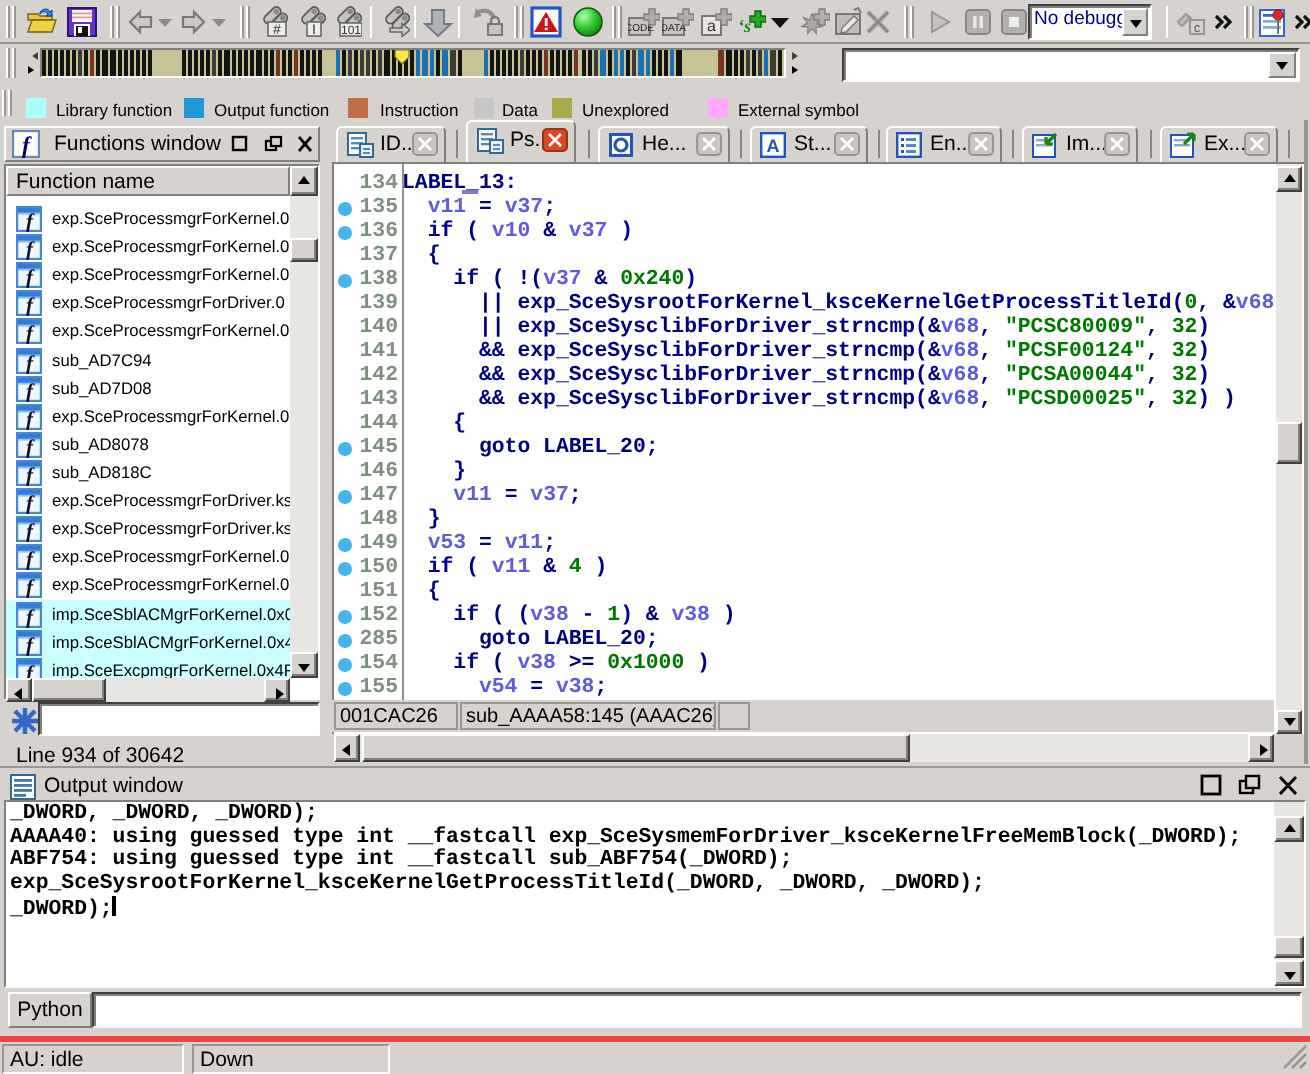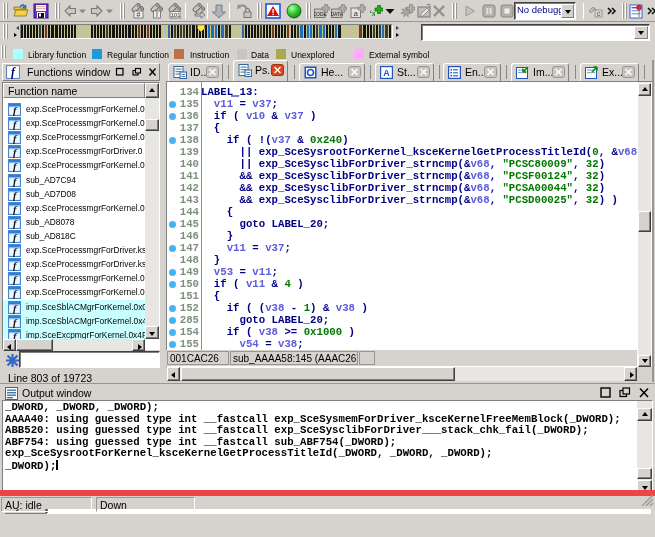--- a/index.html
+++ b/index.html
@@ -330,21 +330,21 @@
         <div class="arr" style="left:3px;top:4px;border:3.5px solid transparent;border-top:4px solid #000"></div>
       </div>
     </div>
   </div>
 <div class="abs" style="left:0;top:42px;width:531px;height:16px;background:#d6d3ce">
     <div class="abs" style="left:1px;top:3px;width:2px;height:13px;background:#fff;border-right:1px solid #9a9792"></div>
     <div class="abs" style="left:4px;top:3px;width:2px;height:13px;background:#fff;border-right:1px solid #9a9792"></div>
     <div class="abs" style="left:13px;top:7px;width:10px;height:10px;background:#aaffff"></div>
     <div class="abs" style="left:28px;top:8px;font-size:8.5px;">Library function</div>
     <div class="abs" style="left:92px;top:7px;width:10px;height:10px;background:#1e9ad8"></div>
-    <div class="abs" style="left:107px;top:8px;font-size:8.5px;">Regular function</div>
+    <div class="abs" style="left:107px;top:8px;font-size:8.5px;">Output function</div>
     <div class="abs" style="left:174px;top:7px;width:10px;height:10px;background:#bf7047"></div>
     <div class="abs" style="left:190px;top:8px;font-size:8.5px;">Instruction</div>
     <div class="abs" style="left:237px;top:7px;width:10px;height:10px;background:#c6c6c6"></div>
     <div class="abs" style="left:251px;top:8px;font-size:8.5px;">Data</div>
     <div class="abs" style="left:276px;top:7px;width:10px;height:10px;background:#aaaa4d"></div>
     <div class="abs" style="left:291px;top:8px;font-size:8.5px;">Unexplored</div>
     <div class="abs" style="left:354px;top:7px;width:10px;height:10px;background:#ffaaff"></div>
     <div class="abs" style="left:369px;top:8px;font-size:8.5px;">External symbol</div>
   </div>
 
@@ -489,21 +489,21 @@
    <div class="sthumb" style="left:13px;top:256px;width:37px;height:12px"></div>
    <div class="sbtn" style="left:129px;top:256px;width:13px;height:12px">
         <div class="arr" style="left:5px;top:4px;border:3.5px solid transparent;border-left:4px solid #000"></div>
       </div>
  </div>
 
  <svg width="13" height="13" viewBox="0 0 13 13" style="position:absolute;left:4px;top:294px">
       <path d="M1.5 1.5 L11.5 11.5 M11.5 1.5 L1.5 11.5 M6.5 0 V13 M0 6.5 H13" stroke="#3366cc" stroke-width="2.2"></path>
     </svg>
  <div class="abs" style="left:17px;top:291px;width:141px;height:17px;background:#fff;border:1px solid;border-color:#404040 #fff #fff #404040;box-shadow:inset 1px 1px 0 #808080"></div>
- <div class="abs" style="left:6px;top:312px;">Line 803 of 19723</div>
+ <div class="abs" style="left:6px;top:312px;">Line 934 of 30642</div>
 </div>
 <div class="abs" style="left:227.5px;top:65px;width:1px;height:14px;background:#8a8782"></div>
 <div class="abs" style="left:293.5px;top:65px;width:1px;height:14px;background:#8a8782"></div>
 <div class="abs" style="left:369.5px;top:65px;width:1px;height:14px;background:#8a8782"></div>
 <div class="abs" style="left:438.5px;top:65px;width:1px;height:14px;background:#8a8782"></div>
 <div class="abs" style="left:505.5px;top:65px;width:1px;height:14px;background:#8a8782"></div>
 <div class="abs" style="left:574.5px;top:65px;width:1px;height:14px;background:#8a8782"></div>
 <div class="abs" style="left:644px;top:65px;width:1px;height:14px;background:#8a8782"></div>
 <div class="abs" style="left:168px;top:63px;width:55px;height:18px;background:#d6d3ce;border:1px solid #808080;border-bottom:none;border-top-color:#fff;border-left-color:#fff;border-radius:3px 3px 0 0">
     <span style="position:absolute;left:4px;top:2px"><svg width="14" height="13" viewBox="0 0 14 13">
@@ -670,35 +670,34 @@
   <div class="abs" style="left:22px;top:3px">Output window</div>
   <svg width="52" height="12" viewBox="0 0 52 12" style="position:absolute;left:600px;top:3px">
     <rect x="1" y="1" width="9" height="9" fill="none" stroke="#000" stroke-width="1.4"></rect>
     <rect x="20" y="3.5" width="6.5" height="6" fill="#d6d3ce" stroke="#000" stroke-width="1.2"></rect>
       <rect x="23" y="1" width="6.5" height="6" fill="#d6d3ce" stroke="#000" stroke-width="1.2"></rect>
     <path d="M40 1.5 L48 10 M48 1.5 L40 10" stroke="#000" stroke-width="1.5"></path>
   </svg>
   <div class="abs mono" style="left:2px;top:16px;width:651px;height:94px;background:#fff;border:1px solid;border-color:#808080 #fff #fff #808080;font-size:10.7px;padding:1px 0 0 2px;overflow:hidden">
       <div style="height:11.6px;line-height:11.6px;white-space:pre">_DWORD, _DWORD, _DWORD);</div>
       <div style="height:11.6px;line-height:11.6px;white-space:pre">AAAA40: using guessed type int __fastcall exp_SceSysmemForDriver_ksceKernelFreeMemBlock(_DWORD);</div>
-      <div style="height:11.6px;line-height:11.6px;white-space:pre">ABB520: using guessed type int __fastcall exp_SceSysclibForDriver___stack_chk_fail(_DWORD);</div>
       <div style="height:11.6px;line-height:11.6px;white-space:pre">ABF754: using guessed type int __fastcall sub_ABF754(_DWORD);</div>
       <div style="height:11.6px;line-height:11.6px;white-space:pre">exp_SceSysrootForKernel_ksceKernelGetProcessTitleId(_DWORD, _DWORD, _DWORD);</div>
       <div style="height:11.6px;line-height:11.6px;white-space:pre">_DWORD);<span style="display:inline-block;width:2px;height:10px;background:#000;vertical-align:-1px"></span></div>
     </div>
     <div class="strack" style="left:637px;top:17px;width:15px;height:92px"></div>
     <div class="sbtn" style="left:637px;top:24px;width:15px;height:13px">
       <div class="arr" style="left:4px;top:4px;border:3.5px solid transparent;border-bottom:4px solid #000;margin-top:-4px"></div>
     </div>
     <div class="sthumb" style="left:637px;top:84px;width:15px;height:11px"></div>
     <div class="sbtn" style="left:637px;top:96px;width:15px;height:13px">
       <div class="arr" style="left:4px;top:5px;border:3.5px solid transparent;border-top:4px solid #000"></div>
     </div>
   <div class="abs raised" style="left:4px;top:112px;width:42px;height:18px;background:#d6d3ce;text-align:center;padding-top:2px">Python</div>
   <div class="abs" style="left:46px;top:112px;width:605px;height:18px;background:#fff;border:1px solid;border-color:#404040 #fff #fff #404040;box-shadow:inset 1px 1px 0 #808080"></div>
 </div>
 
-<div class="abs" style="left:0;top:490px;width:655px;height:19px;background:#d6d3ce;border-top:6px solid #ef4444">
+<div class="abs" style="left:0;top:518px;width:655px;height:19px;background:#d6d3ce;border-top:3px solid #ef4444">
   <div class="abs" style="left:1px;top:1px;width:91px;height:15px;border:1px solid;border-color:#9a9792 #fff #fff #9a9792;padding:1px 3px">AU: idle</div>
   <div class="abs" style="left:96px;top:1px;width:99px;height:15px;border:1px solid;border-color:#9a9792 #fff #fff #9a9792;padding:1px 3px">Down</div>
   <svg width="13" height="13" style="position:absolute;right:1px;bottom:2px">
       <path d="M12 1 L1 12 M12 5 L5 12 M12 9 L9 12" stroke="#9a9792" stroke-width="1.3"></path>
     </svg>
 </div>
 </body></html>

